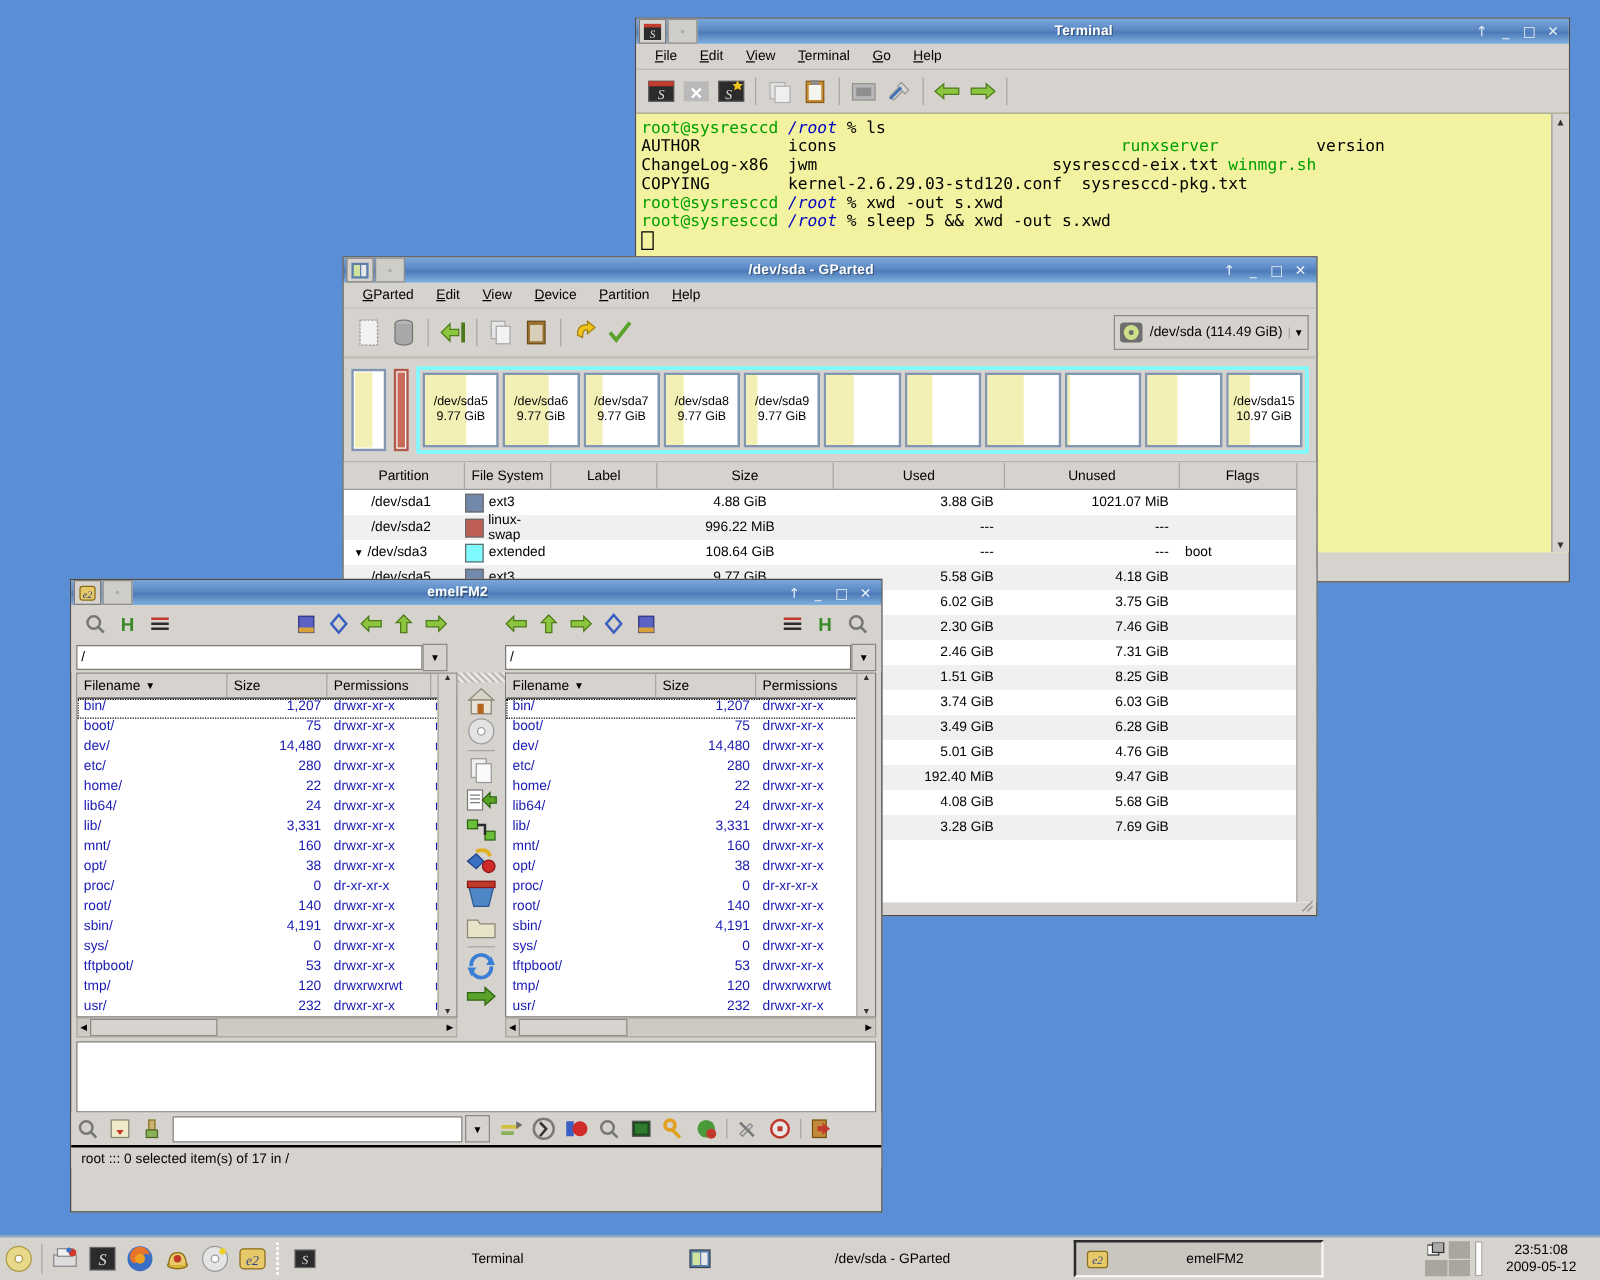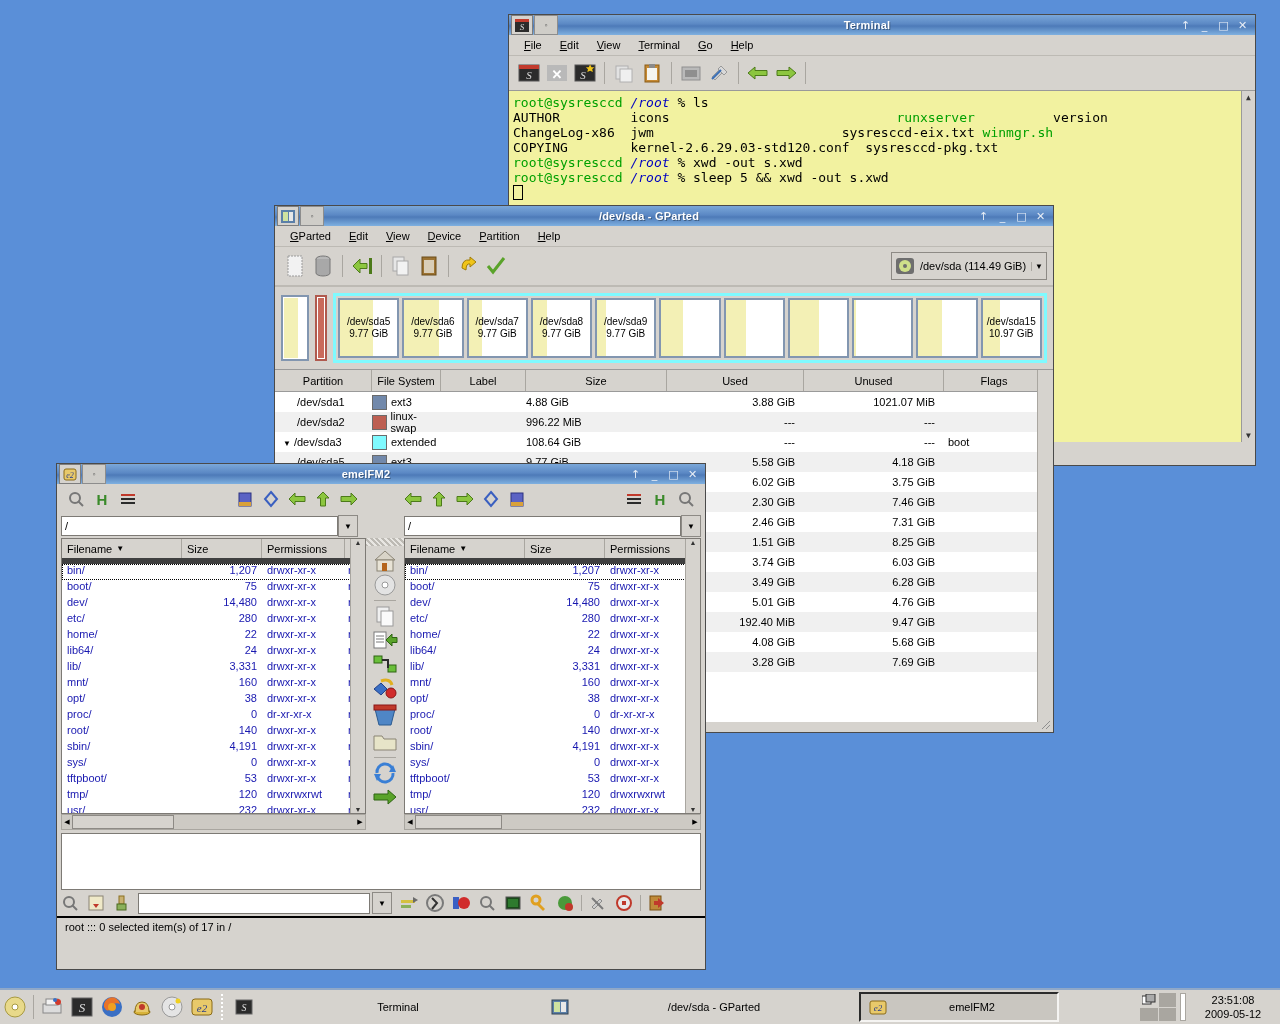--- a/index.html
+++ b/index.html
@@ -67,40 +67,40 @@
   .gp-table{background:#ffffff;border-top:1px solid #9a9a9a;height:352px;position:relative;overflow:hidden;}
   .gp-head{display:flex;height:21px;background:#d6d3ce;border-bottom:1px solid #9a9a9a;}
   .gp-head div{font-size:11px;display:flex;align-items:center;justify-content:center;
      border-right:1px solid #a9a6a0;box-sizing:border-box;}
   .gp-row{display:flex;height:20px;align-items:center;font-size:11px;box-sizing:border-box;}
   .gp-row.alt{background:#f0f0f0;}
   .gp-row .c-part{width:97px;box-sizing:border-box;padding-left:22px;}
   .gp-row .c-fs{width:69px;box-sizing:border-box;display:flex;align-items:center;gap:4px;}
   .swatch{width:13px;height:13px;border:1px solid #6b6b6b;display:inline-block;}
   .gp-row .c-lab{width:85px;}
-  .gp-row .c-size{width:141px;text-align:left;padding-right:9px;box-sizing:border-box;}
+  .gp-row .c-size{width:141px;text-align:center;padding-right:9px;box-sizing:border-box;}
   .gp-row .c-used{width:137px;text-align:right;padding-right:9px;box-sizing:border-box;}
   .gp-row .c-unused{width:140px;text-align:right;padding-right:9px;box-sizing:border-box;}
   .gp-row .c-flags{width:100px;padding-left:4px;box-sizing:border-box;}
   .gp-scroll{position:absolute;right:0;top:0;width:15px;height:100%;background:#d6d3ce;border-left:1px solid #a9a6a0;}
   .gp-dev{display:flex;align-items:center;gap:5px;border:1px solid #8d8a85;background:#d6d3ce;height:26px;padding:0 3px;margin-right:6px;}
   .grip{position:absolute;right:2px;bottom:2px;width:12px;height:12px;}
   
   #emelfm{left:56px;top:463px;width:650px;height:507px;}
   .ef-toolrow{display:flex;height:30px;align-items:center;background:#d6d3ce;}
   .ef-pane{flex:1;display:flex;align-items:center;}
   .ef-icon{width:26px;height:24px;display:flex;align-items:center;justify-content:center;}
   .ef-pathrow{display:flex;height:24px;align-items:center;background:#d6d3ce;}
   .ef-path{flex:1;height:20px;background:#fff;border:1px solid #7d7a75;display:flex;align-items:center;
      padding-left:3px;font-size:11px;box-sizing:border-box;margin:0 0 0 4px;}
   .ef-drop{width:18px;height:20px;border:1px solid #8d8a85;background:#d6d3ce;display:flex;
      align-items:center;justify-content:center;font-size:8px;margin-right:4px;}
   .ef-lists{display:flex;height:292px;}
   .ef-list{flex:1;background:#fff;border:1px solid #7d7a75;box-sizing:border-box;overflow:hidden;position:relative;}
-  .ef-colhead{display:flex;height:19px;background:#d6d3ce;border-bottom:6px solid #404040;}
+  .ef-colhead{display:flex;height:19px;background:#d6d3ce;border-bottom:1px solid #404040;}
   .ef-colhead div{font-size:11px;display:flex;align-items:center;padding-left:5px;
      border-right:1px solid #a9a6a0;box-sizing:border-box;}
   .ef-frow{display:flex;height:16px;align-items:flex-start;font-size:11px;color:#1818b0;}
   .ef-frow.sel{outline:1px dotted #000;outline-offset:-1px;}
   .ef-fname{width:120px;padding-left:5px;box-sizing:border-box;}
   .ef-fsize{width:80px;text-align:right;padding-right:5px;box-sizing:border-box;}
   .ef-fperm{width:83px;padding-left:5px;box-sizing:border-box;}
   .ef-fown{width:20px;padding-left:3px;box-sizing:border-box;overflow:hidden;}
   .ef-vscroll{position:absolute;right:0;top:0;width:14px;height:100%;background:#d6d3ce;border-left:1px solid #a9a6a0;}
   .ef-center{width:38px;background:#d6d3ce;display:flex;flex-direction:column;align-items:center;}

